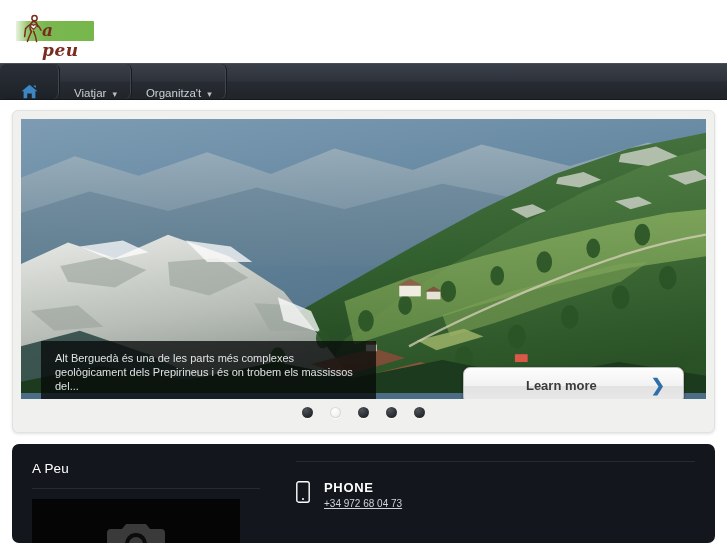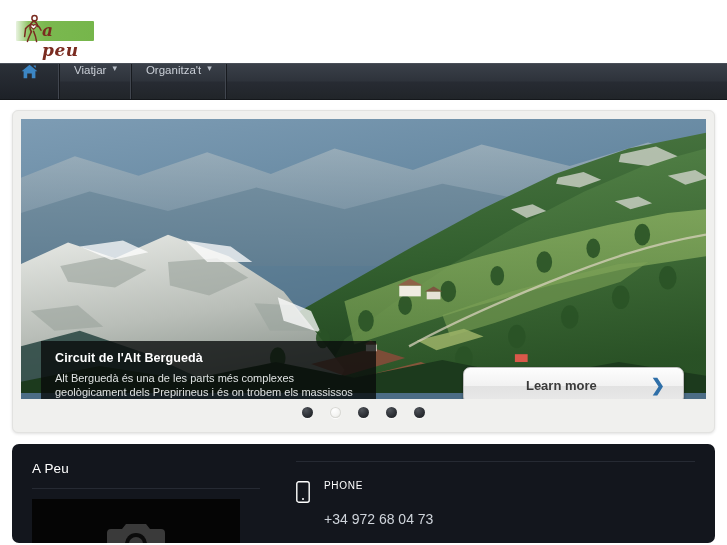--- a/index.html
+++ b/index.html
@@ -64,29 +64,30 @@
     background: linear-gradient(to bottom, #3a4049 0%, #2e333b 48%, #272b33 52%, #212529 100%);
     border-top: 1px solid #4a5059;
     border-bottom: 1px solid #14171b;
     display: flex;
     align-items: stretch;
   }
   .nav-left { display: flex; align-items: stretch; }
   .nav-item {
     position: relative;
     display: flex;
-    align-items: flex-start;
+    align-items: flex-end;
     justify-content: center;
     padding: 0 14px;
     font-size: 11.5px;
     color: #c9ced6;
     border-right: 1px solid #171a1f;
     box-shadow: inset -1px 0 0 #41464f;
     cursor: pointer;
     white-space: nowrap;
+    border-radius: 6px;
   }
   .nav-item.home {
     width: 60px;
     background: linear-gradient(to bottom, #2b3038 0%, #1d2127 100%);
     box-shadow: inset -1px 0 0 #41464f;
   }
   .nav-item .caret {
     margin-left: 6px;
     color: #b9bfc8;
     font-size: 9px;
@@ -283,27 +284,27 @@
     margin-bottom: 13px;
   }
   .contact-row {
     display: flex;
     align-items: flex-start;
     gap: 14px;
     padding-top: 8px;
   }
   .phone-ico { width: 14px; flex: 0 0 14px; padding-top: 1px; }
   .contact-label {
-    font-size: 10px;
-    font-weight: normal;
+    font-size: 13px;
+    font-weight: bold;
     color: #ffffff;
     letter-spacing: .7px;
-    margin-bottom: 20px;
-  }
-  .contact-value { font-size: 14px; color: #cfd4db; }
+    margin-bottom: 3px;
+  }
+  .contact-value { font-size: 10px; color: #cfd4db; text-decoration: underline; }
 </style>
 </head>
 <body>
 
 <div class="site-header">
   <div class="logo">
     <div class="logo-plate"></div>
     <div class="logo-hiker">
       <svg viewBox="0 0 26 30" width="26" height="30" aria-hidden="true">
         <g fill="none" stroke="#7a2b20" stroke-width="1.5" stroke-linecap="round" stroke-linejoin="round">
@@ -452,21 +453,20 @@
           <rect x="352" y="230" width="11" height="7" fill="#e8e3d8"></rect>
           <path d="M350 230 l7 -4 l7 4 z" fill="#8b5d45"></path>
         </g>
 
         <path d="M699 118 C 640 128, 590 146, 540 166 C 490 186, 440 208, 396 232" fill="none" stroke="#d8d2bc" stroke-width="2.4" opacity="0.75"></path>
 
         <path d="M0 268 L80 252 L170 266 L260 248 L340 264 L430 246 L520 264 L610 248 L699 262 L699 280 L0 280 Z" fill="#1c3a1d"></path>
       </svg>
 
       <div class="slide-caption">
-        <h2>Circuit de l'Alt Berguedà</h2>
         <p>Alt Berguedà és una de les parts més complexes geològicament dels Prepirineus i és on trobem els massissos del...</p>
       </div>
 
       <div class="learn-more">
         <span>Learn more</span>
         <span class="chev">❯</span>
       </div>
     </div>
 
     <div class="slider-dots">

